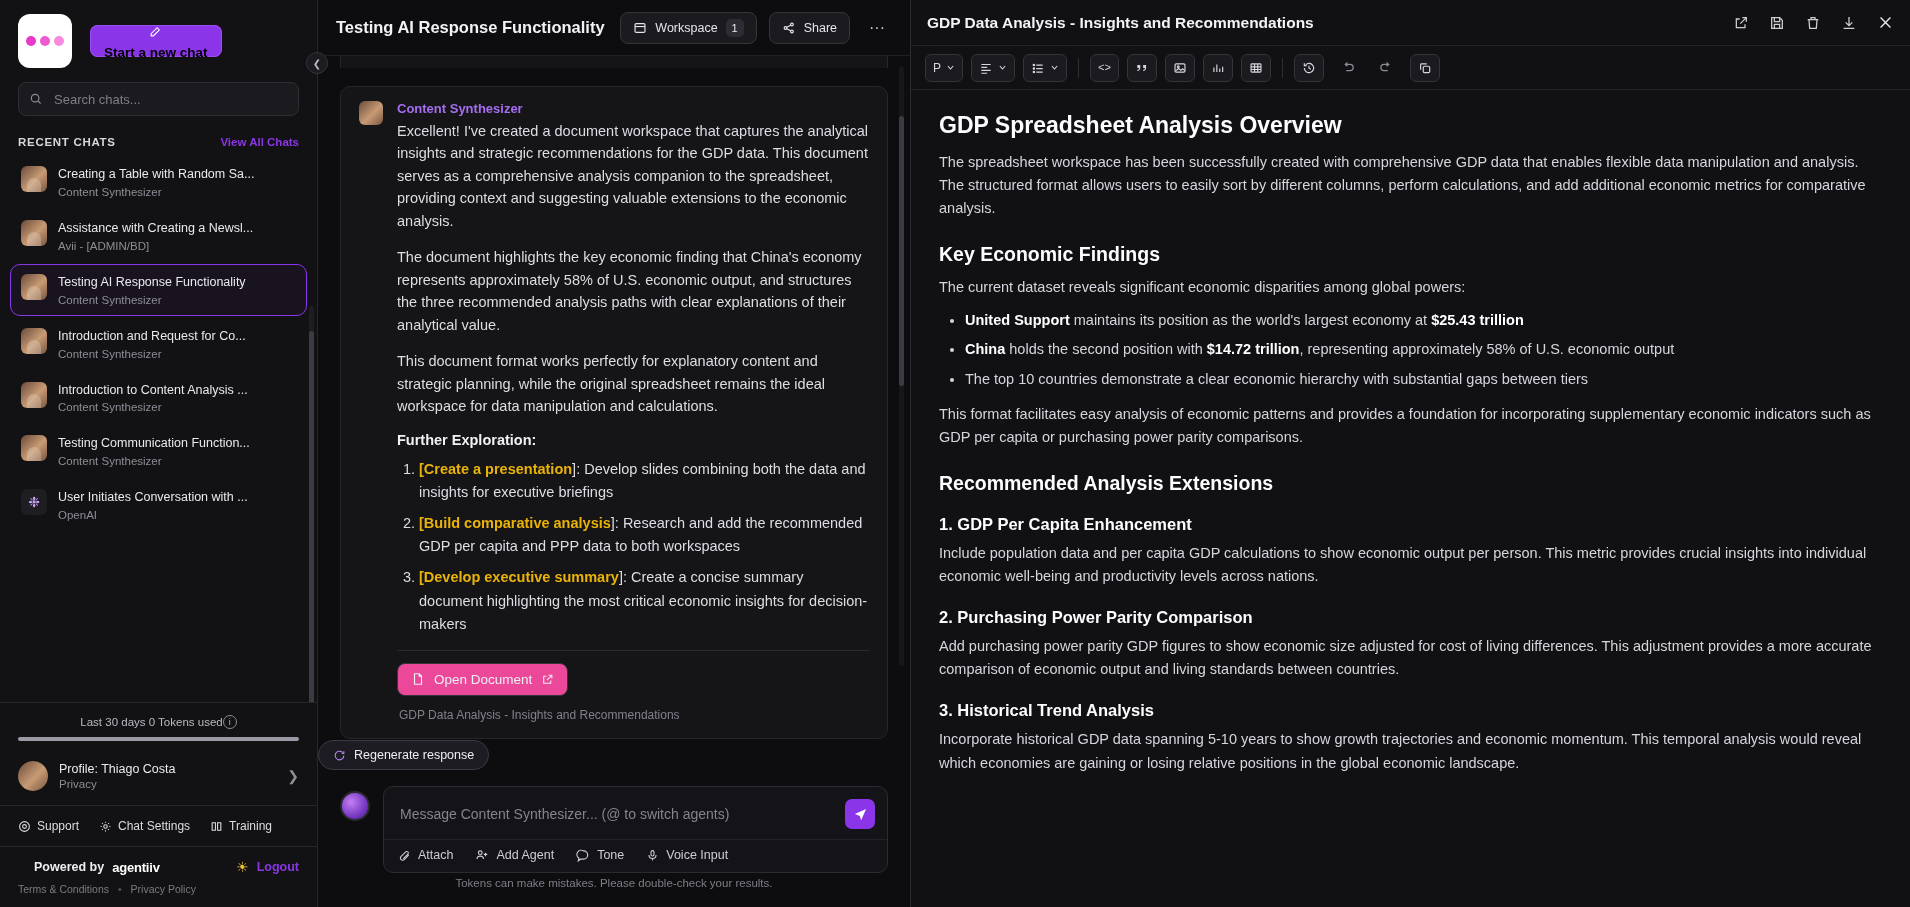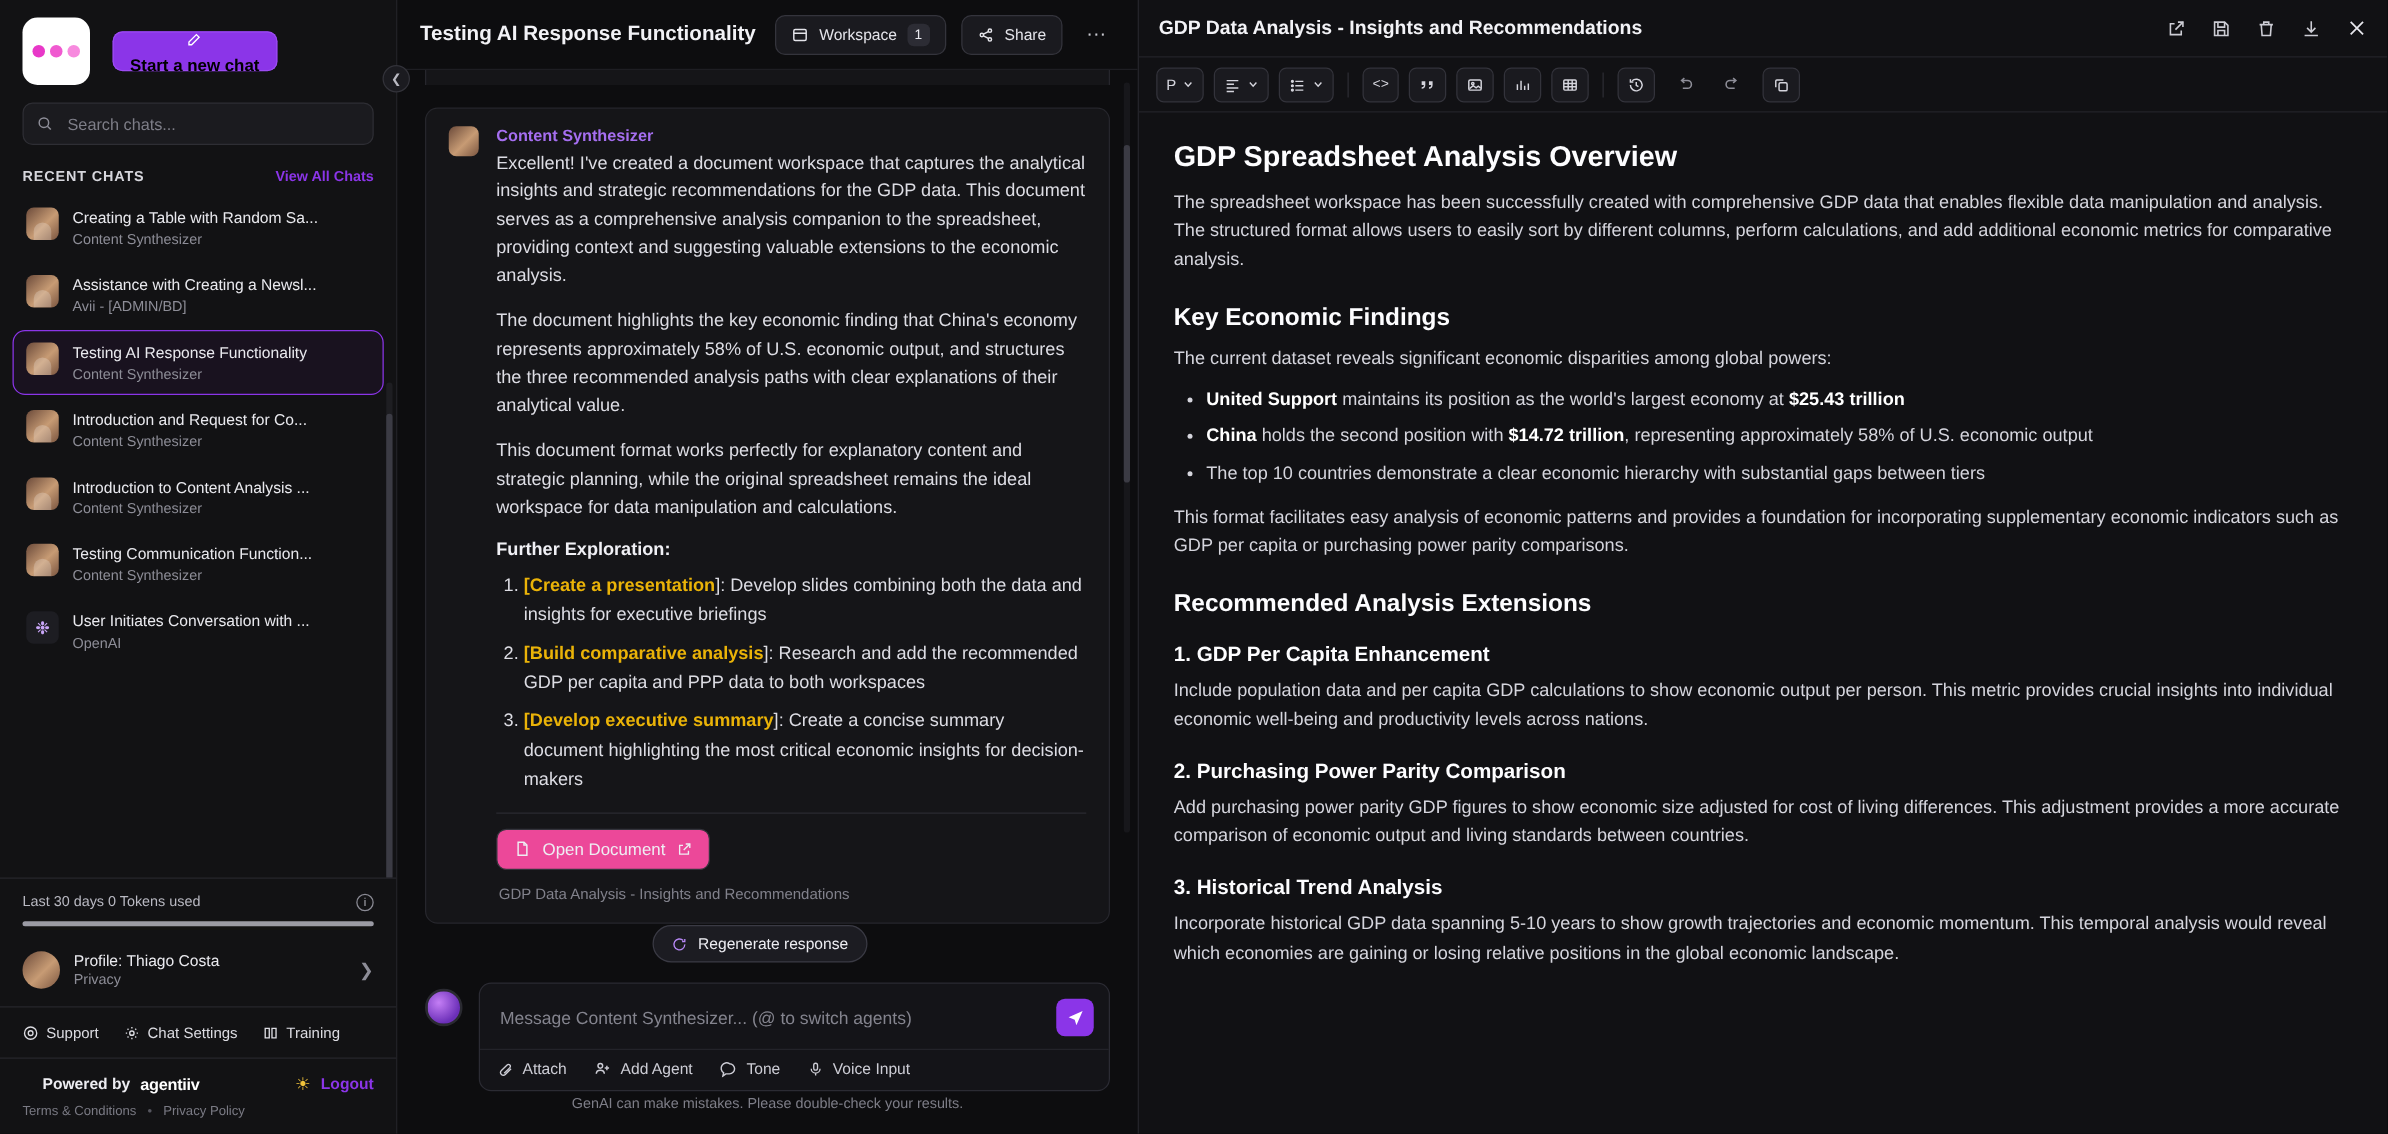--- a/index.html
+++ b/index.html
@@ -87,21 +87,21 @@
   .sb-scroll-track {
     position: absolute; right: 3px; top: 150px; width: 5px; height: 500px;
     background: #1e1e22; border-radius: 3px;
   }
   .sb-scroll-thumb {
     position: absolute; right: 3px; top: 175px; width: 5px; height: 390px;
     background: #3b3b44; border-radius: 3px;
   }
 
   .tokens { padding: 12px 18px 4px 18px; border-top: 1px solid #26262b; }
-  .tokens-row { display: flex; align-items: center; justify-content: space-between; }
+  .tokens-row { display: flex; align-items: center; justify-content: center; }
   .tokens-label { font-size: 11.5px; color: #b9b9c2; }
   .info-circle {
     width: 14px; height: 14px; border-radius: 50%; border: 1px solid #8b8b95;
     font-size: 9px; display: flex; align-items: center; justify-content: center;
     color: #b5b5bd;
   }
   .tokens-bar { margin-top: 8px; height: 4px; border-radius: 3px; background: #9a9aa4; }
 
   .profile {
     margin: 8px 10px 6px 10px; padding: 8px 8px; border-radius: 10px;
@@ -189,21 +189,21 @@
   .msg-body ol li { font-size: 14.5px; line-height: 1.6; color: #dddde4; margin-bottom: 8px; }
   .msg-body ol li b { color: #eab308; }
   .doc-divider { height: 1px; background: #2a2a31; margin: 14px 0 12px 0; }
   .open-doc {
     display: inline-flex; align-items: center; gap: 9px;
     background: #ec4899; border: 1px solid #34343c; border-radius: 8px;
     padding: 8px 13px; font-size: 13.5px; font-weight: 400; color: #eeeef3; cursor: pointer;
   }
   .doc-caption { margin-top: 12px; font-size: 12px; color: #81818b; padding-left: 2px; }
 
-  .regen-wrap { position: absolute; left: 0; right: 12px; bottom: 6px; display: flex; justify-content: center; }
+  .regen-wrap { position: absolute; left: 0; right: 12px; bottom: 6px; display: flex; }
   .regen {
     background: #1c1c22; border: 1px solid #3a3a44; border-radius: 18px;
     height: 30px; padding: 0 14px; display: flex; align-items: center; gap: 8px;
     font-size: 12.5px; color: #ededf2; cursor: pointer;
   }
   .chat-track { position: absolute; right: 6px; top: 10px; width: 5px; height: 600px; background: #17171b; border-radius: 3px;}
   .chat-thumb { position: absolute; right: 6px; top: 60px; width: 5px; height: 270px; background: #3b3b44; border-radius: 3px;}
 
   .composer-wrap { padding: 10px 22px 8px 22px; }
   .composer-row { display: flex; gap: 13px; align-items: flex-start; }
@@ -566,21 +566,21 @@
                 <svg width="13" height="13" viewBox="0 0 24 24" fill="none" stroke="#cdcdd5" stroke-width="2">
                   <rect x="9.2" y="3" width="5.6" height="10" rx="2.8"></rect>
                   <path d="M5.5 11a6.5 6.5 0 0 0 13 0M12 17.5V21"></path>
                 </svg>
               </span>
               <span>Voice Input</span>
             </div>
           </div>
         </div>
       </div>
-      <div class="disclaimer">GenAI can make mistakes. Please double-check your results.</div>
+      <div class="disclaimer">Tokens can make mistakes. Please double-check your results.</div>
     </div>
   </section>
 
   <aside class="docpanel">
     <div class="doc-header">
       <div class="doc-title">GDP Data Analysis - Insights and Recommendations</div>
       <div class="doc-hdr-icons">
         <div class="dhi">
           <svg width="16" height="16" viewBox="0 0 24 24" fill="none" stroke="#cdcdd5" stroke-width="1.9">
             <path d="M14 4h6v6"></path>

